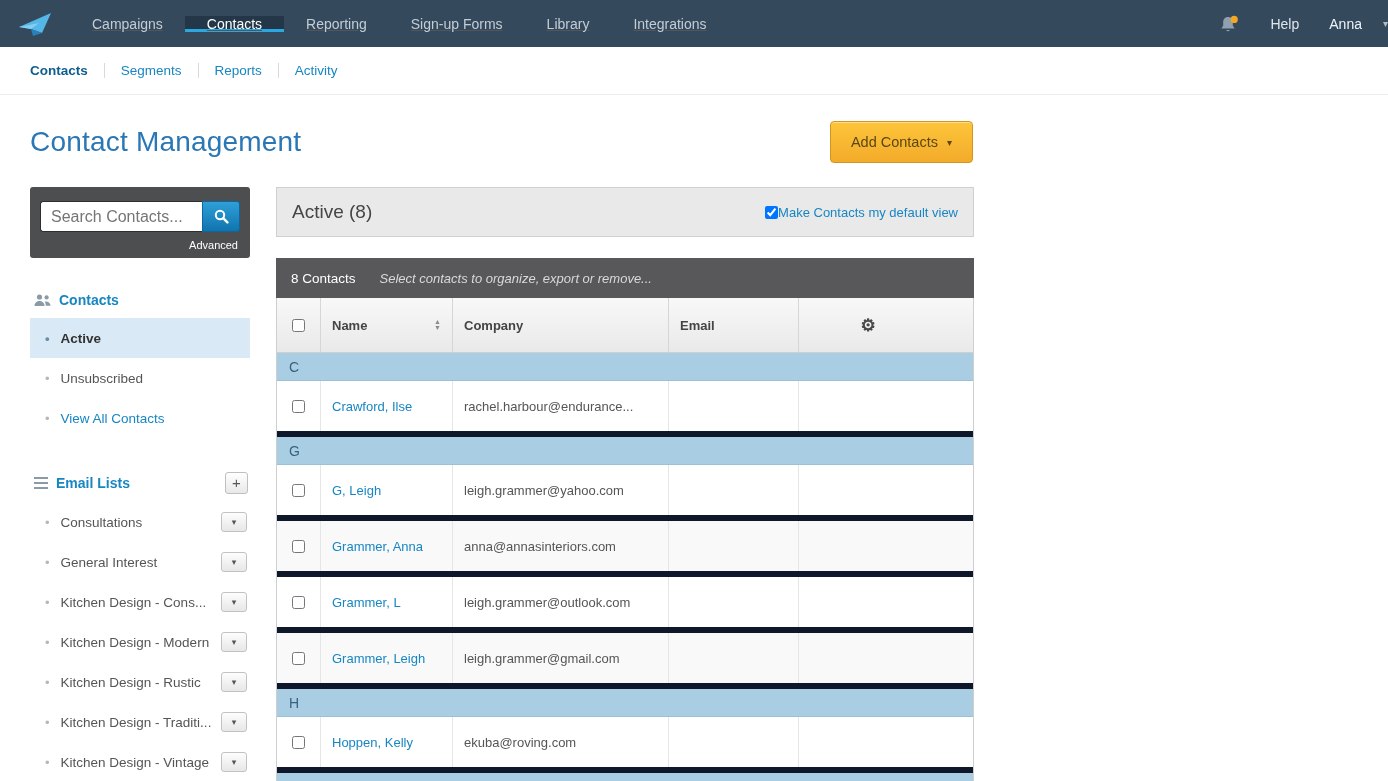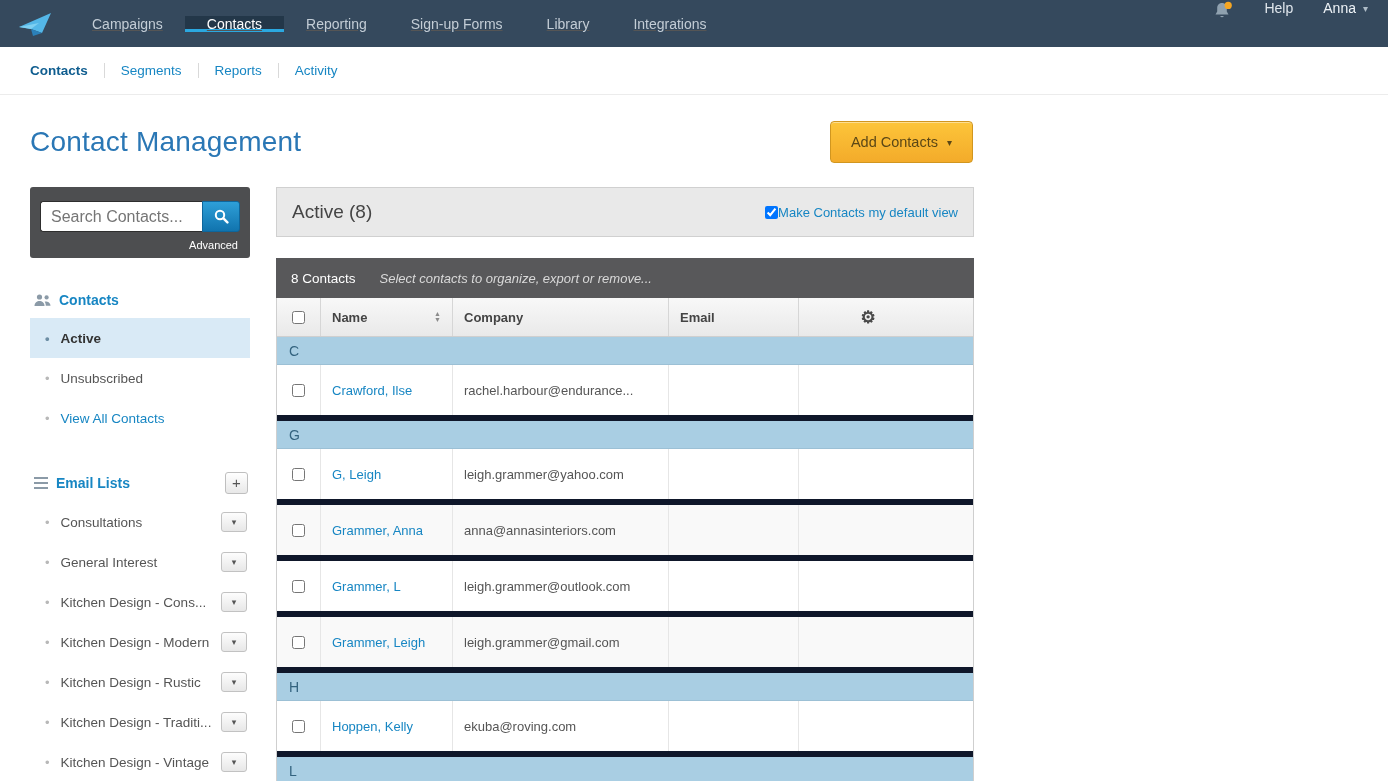--- a/index.html
+++ b/index.html
@@ -7,24 +7,24 @@
     width: 1388px; height: 781px; overflow: hidden;
     background: #fff;
     font-family: "Liberation Sans", sans-serif;
     color: #555;
   }
   
   .topnav { height: 47px; background: #35495d; display: flex; align-items: stretch; }
   .logo { width: 70px; display: flex; align-items: center; justify-content: center; cursor: pointer; }
   .nav-item { padding: 0 22px; display: flex; align-items: center; color: #c3cdd6; font-size: 14px; cursor: pointer; }
   .nav-item.active { background: #233749; color: #fff; box-shadow: inset 0 -3px 0 #2ba8e0; }
-  .topnav-right { margin-left: auto; display: flex; align-items: flex-start; padding-right: 20px; gap: 30px; }
+  .topnav-right { margin-left: auto; display: flex; align-items: center; gap: 30px; }
   .bell-wrap { position: relative; cursor: pointer; display:flex; align-items:center; }
   .help-link { color: #dfe6ec; font-size: 14px; cursor: pointer; }
-  .user-menu { color: #eef3f7; font-size: 14px; display: flex; align-items: center; gap: 7px; cursor: pointer; }
+  .user-menu { color: #eef3f7; font-size: 14px; display: flex; align-items: center; gap: 21px; cursor: pointer; }
   .caret { font-size: 10px; color: #aebcc7; }
   
   .subnav { height: 48px; display: flex; align-items: center; padding-left: 30px; border-bottom: 1px solid #ececec; background:#fff; }
   .subnav-item { font-size: 13.5px; color: #1786c3; padding: 0 16px; border-right: 1px solid #d9d9d9; height: 15px; line-height: 15px; cursor: pointer; }
   .subnav-item:first-child { padding-left: 0; }
   .subnav-item:last-child { border-right: none; }
   .subnav-item.active { color: #0f5d8f; font-weight: bold; }
   
   .page-header { display: flex; align-items: center; justify-content: space-between; width: 943px; margin: 26px 0 0 30px; }
   .page-title { font-size: 28px; font-weight: normal; color: #2a77b5; letter-spacing: .2px; }
@@ -53,21 +53,21 @@
   .list-item { display: flex; align-items: center; height: 40px; padding: 0 3px 0 15px; font-size: 13.5px; color: #555; }
   .caret-btn { margin-left: auto; width: 26px; height: 20px; border: 1px solid #c2c2c2; border-radius: 3px; background: linear-gradient(#fdfdfd, #e7e7e7); color: #555; font-size: 9px; display: flex; align-items: center; justify-content: center; cursor: pointer; }
   
   .panel-header { height: 50px; background: #e9e9e9; border: 1px solid #d0d0d0; display: flex; align-items: center; padding: 0 15px; }
   .panel-title { font-size: 19px; color: #454545; font-weight: normal; }
   .default-view { margin-left: auto; display: flex; align-items: center; font-size: 13px; color: #1786c3; cursor: pointer; }
   .toolbar { margin-top: 21px; height: 40px; background: #58585a; display: flex; align-items: center; padding: 0 15px; }
   .toolbar .count { color: #fff; font-size: 13.5px; }
   .toolbar .hint { color: #d9d9d9; font-size: 13px; font-style: italic; margin-left: 24px; }
   .table-box { border: 1px solid #cfcfcf; border-top: none; background: #fff; }
-  .thead { display: grid; grid-template-columns: 44px 132px 216px 130px 138px auto; height: 39px; background: linear-gradient(#f8f8f8, #e9e9e9); border-bottom: 1px solid #cfcfcf; }
+  .thead { display: grid; grid-template-columns: 44px 132px 216px 130px 138px auto; height: 55px; background: linear-gradient(#f8f8f8, #e9e9e9); border-bottom: 1px solid #cfcfcf; }
   .th { display: flex; align-items: center; padding: 0 11px; font-size: 13px; font-weight: bold; color: #444; border-right: 1px solid #d6d6d6; }
   .th.check, .th.gear { justify-content: center; padding: 0; }
   .th.gear { border-right: none; }
   .sort { margin-left: auto; display: flex; flex-direction: column; font-size: 7px; line-height: 6px; color: #8b8b8b; cursor: pointer; }
   .gear-glyph { font-size: 17px; color: #4a4a4a; cursor: pointer; }
   .group-row { height: 28px; background: #a9cee3; border-bottom: 1px solid #9cc0d5; color: #33637f; font-size: 14px; display: flex; align-items: center; padding-left: 12px; }
   .data-row { display: grid; grid-template-columns: 44px 132px 216px 130px auto; height: 56px; border-bottom: 6px solid #0f172a; background: #fff; }
   .data-row.alt { background: #f9f9f9; }
   .cell { display: flex; align-items: center; padding: 0 11px; border-right: 1px solid #e6e6e6; font-size: 13px; color: #555; overflow: hidden; white-space: nowrap; }
   .cell.check { justify-content: center; padding: 0; }

